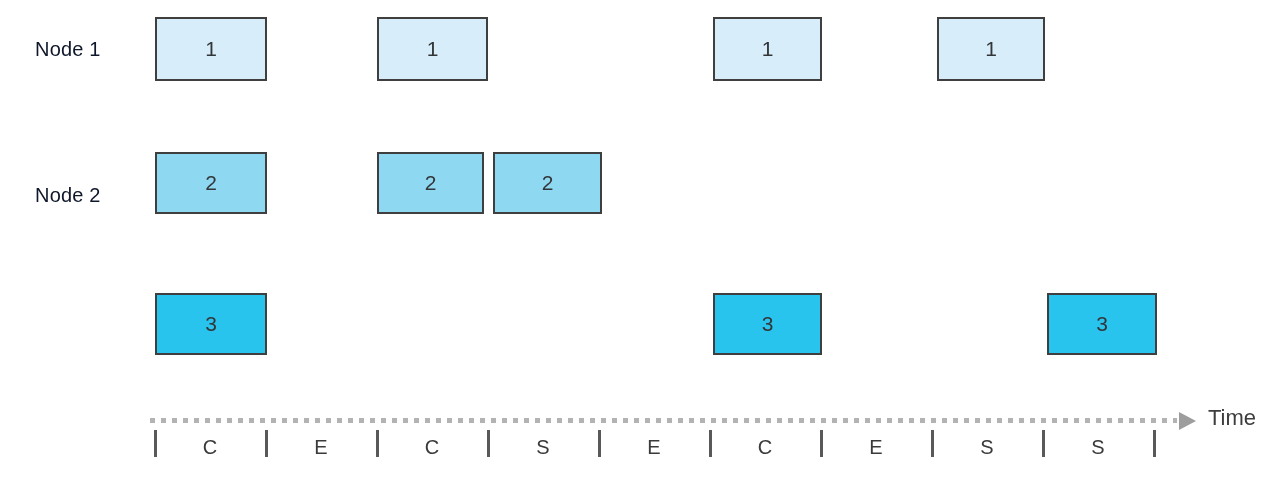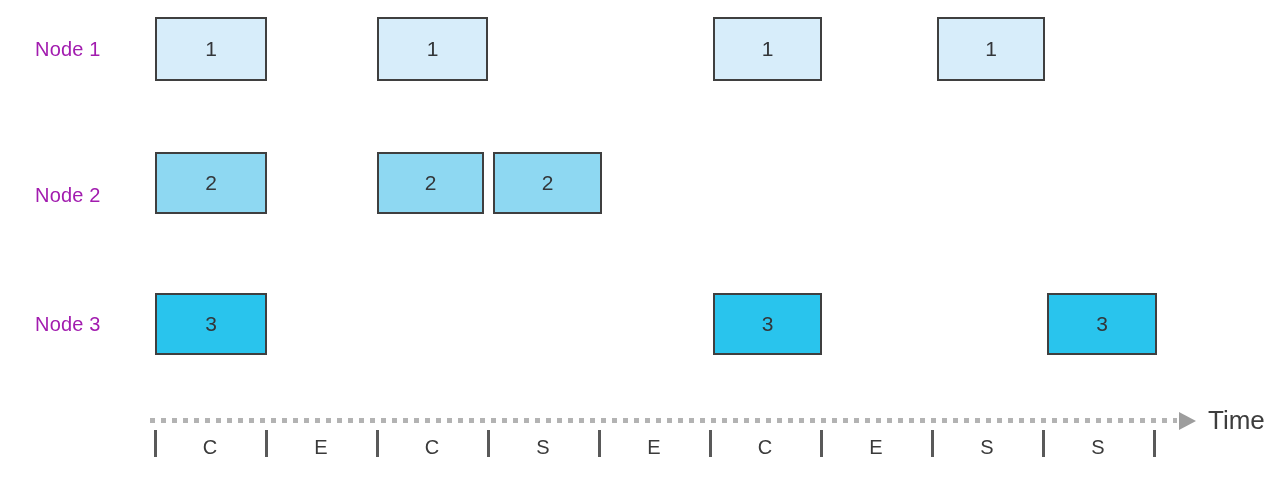--- a/index.html
+++ b/index.html
@@ -2,58 +2,57 @@
 <html><head>
 <meta charset="utf-8">
 <style>
   html,body{margin:0;padding:0;background:#ffffff;}
   .canvas{
     position:relative;width:1280px;height:484px;background:#ffffff;
     font-family:"Liberation Sans", sans-serif;overflow:hidden;
   }
   .node-label{
     position:absolute;left:35px;display:flex;align-items:center;
-    font-size:20px;color:#a21caf;letter-spacing:0.2px;
+    font-size:20px;color:#0f172a;letter-spacing:0.2px;
   }
   .box{
     position:absolute;box-sizing:border-box;border:2px solid #3f3f3f;
     display:flex;align-items:center;justify-content:center;
     font-size:21px;color:#333639;
   }
   .box--n1{background:#d7edfa;}
   .box--n2{background:#8ed8f2;}
   .box--n3{background:#29c4ed;}
   .axis-dots{
     position:absolute;left:150px;top:418px;width:1027px;height:5px;
     background:repeating-linear-gradient(90deg,#b3b3b3 0 5px,transparent 5px 11px);
   }
   .axis-arrow{
     position:absolute;left:1179px;top:412px;width:0;height:0;
     border-top:9px solid transparent;border-bottom:9px solid transparent;
     border-left:17px solid #9d9d9d;
   }
   .axis-time-label{
-    position:absolute;left:1208px;top:405px;font-size:26px;color:#3d3d3d;
+    position:absolute;left:1208px;top:405px;font-size:22px;color:#3d3d3d;
   }
   .tick{
     position:absolute;top:430px;width:3px;height:27px;background:#595959;
   }
   .slot-letter{
     position:absolute;top:436px;width:30px;text-align:center;
     font-size:20px;color:#3a3a3a;
   }
 </style>
 </head>
 <body>
 
 <div class="canvas">
 
   <div class="node-label" style="top:17px;height:64px;">Node 1</div>
   <div class="node-label" style="top:164px;height:62px;">Node 2</div>
-  <div class="node-label" style="top:293px;height:62px;">Node 3</div>
 
   <div class="box box--n1" style="left:155px;top:17px;width:112px;height:64px;">1</div>
   <div class="box box--n1" style="left:377px;top:17px;width:111px;height:64px;">1</div>
   <div class="box box--n1" style="left:713px;top:17px;width:109px;height:64px;">1</div>
   <div class="box box--n1" style="left:937px;top:17px;width:108px;height:64px;">1</div>
 
   <div class="box box--n2" style="left:155px;top:152px;width:112px;height:62px;">2</div>
   <div class="box box--n2" style="left:377px;top:152px;width:107px;height:62px;">2</div>
   <div class="box box--n2" style="left:493px;top:152px;width:109px;height:62px;">2</div>
 

